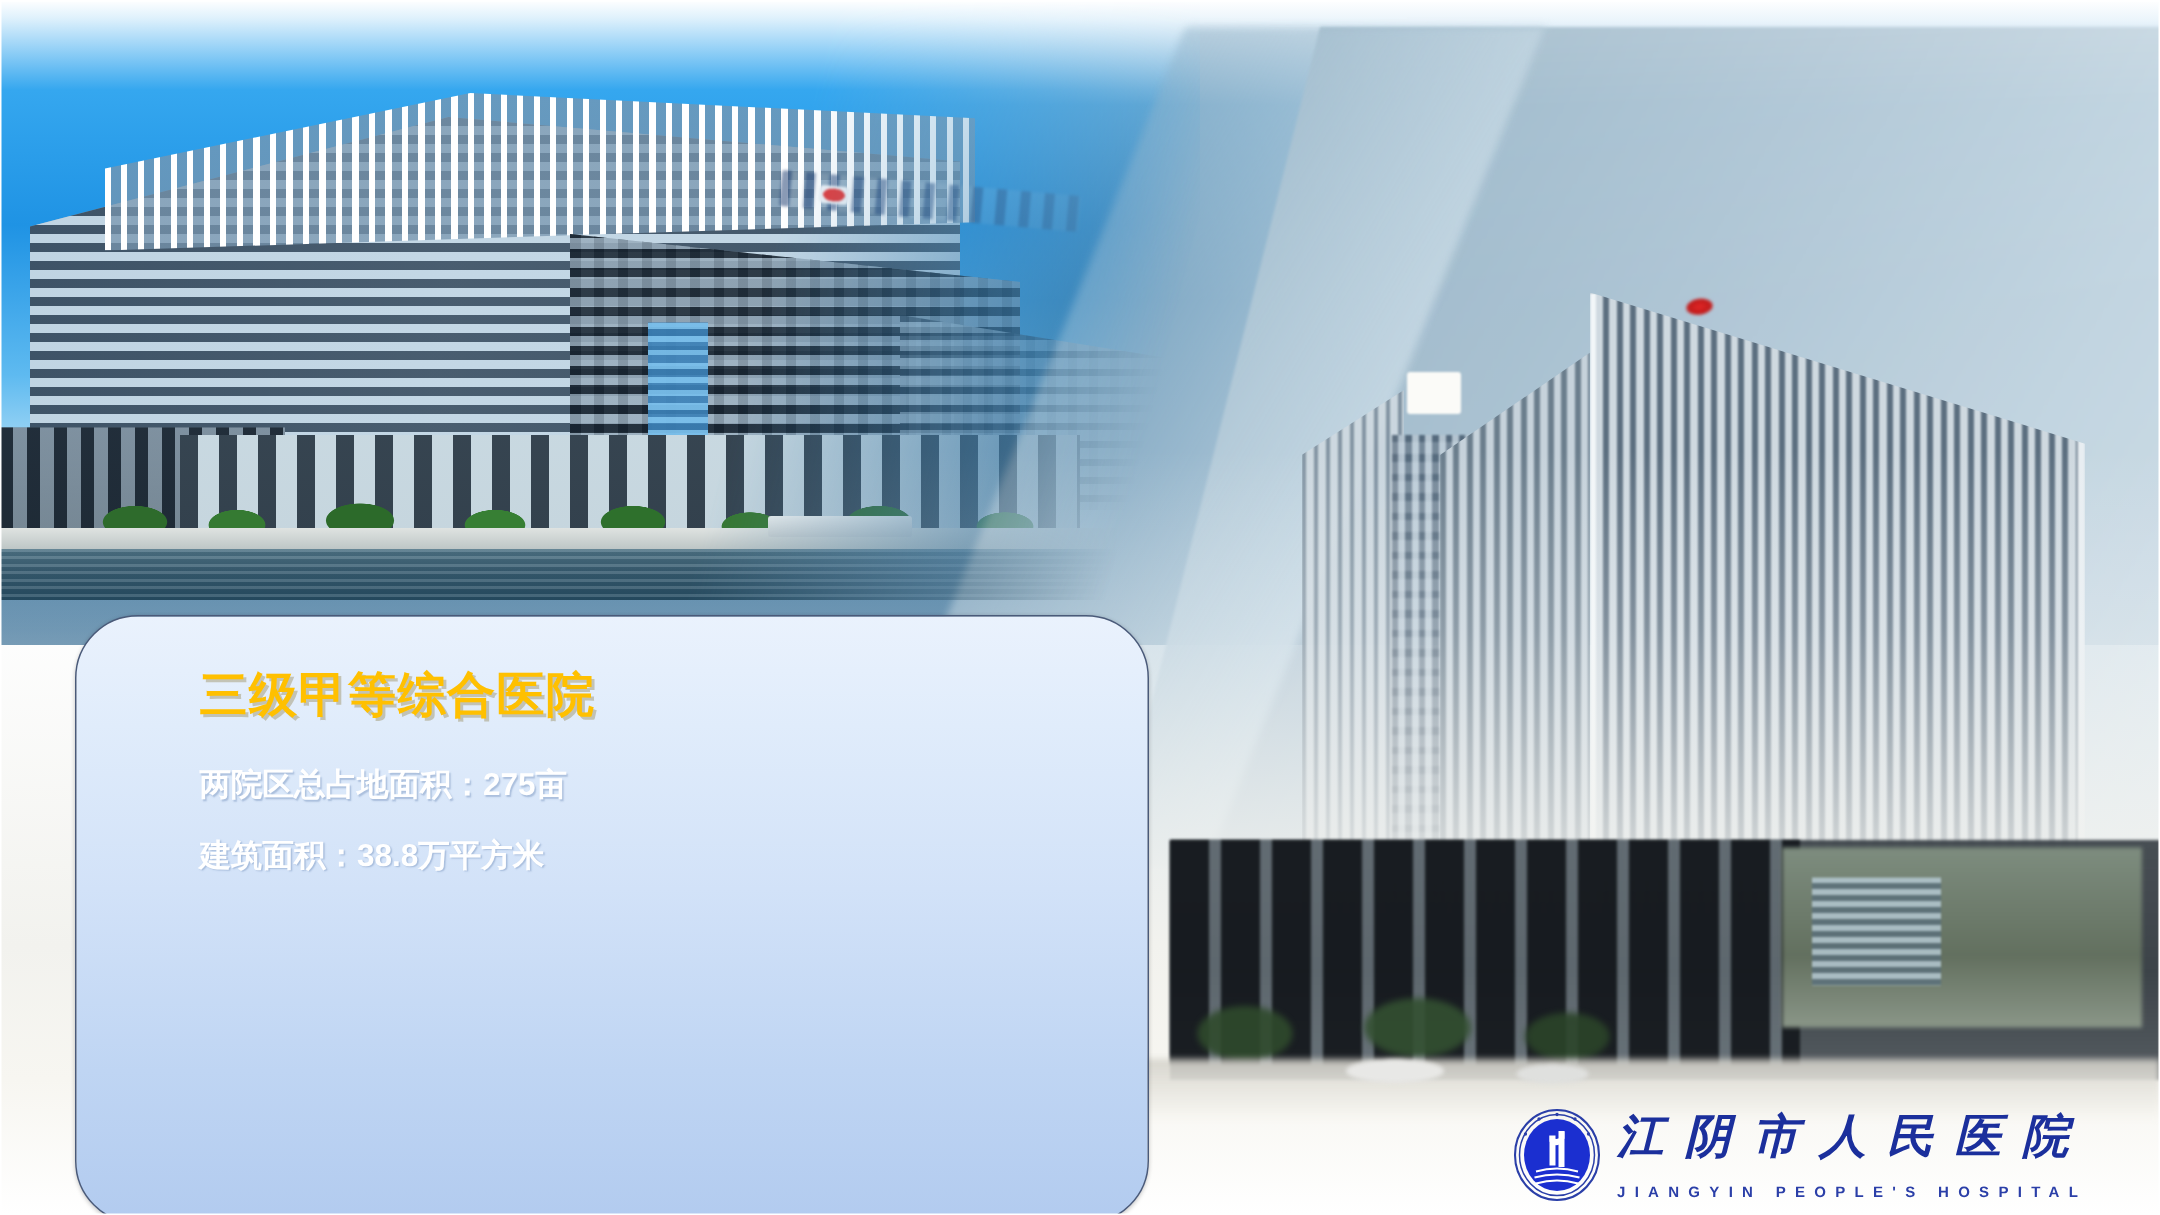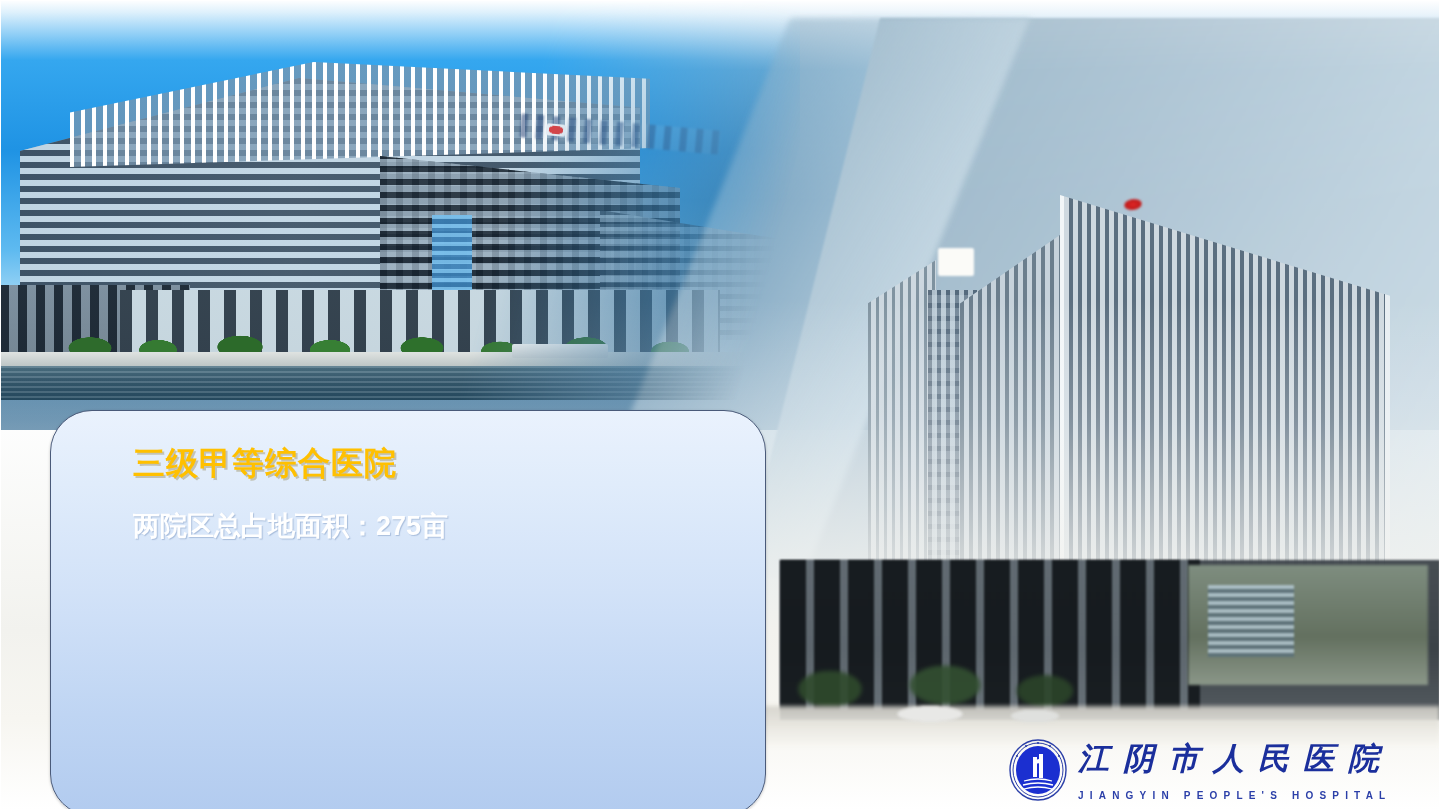--- a/index.html
+++ b/index.html
@@ -348,21 +348,21 @@
     font-size: 32px;
     font-weight: bold;
     color: #FFC000;
     letter-spacing: 1px;
     text-shadow: 2px 2px 0 rgba(120,95,20,.30);
     margin: 0 0 6px 0;
     line-height: 1.5;
     white-space: nowrap;
   }
   .card-line {
-    font-size: 27px;
+    font-size: 21px;
     font-weight: bold;
     color: #ffffff;
     line-height: 1.0;
     margin: 26px 0 0 0;
     text-shadow: 1px 1px 1px rgba(110,140,185,.45);
     white-space: nowrap;
   }
 
   
   .logo {
@@ -447,20 +447,21 @@
     <div class="ip-trees"></div>
     <div class="ip-promenade"></div>
     <div class="ip-bus"></div>
     <div class="ip-water"></div>
   </div>
 
   <div class="card">
     <div class="card-inner">
       <div class="card-title">三级甲等综合医院</div>
       <div class="card-line">两院区总占地面积：275亩</div>
+      <div class="card-line">建筑面积：38.8万平方米</div>
     </div>
   </div>
 
   <div class="logo">
     <span class="logo-mark">
       <svg width="60" height="62" viewBox="0 0 60 62" aria-hidden="true">
         <ellipse cx="30" cy="31" rx="28" ry="30" fill="none" stroke="#2b3fa8" stroke-width="1.4"></ellipse>
         <ellipse cx="30" cy="31" rx="25" ry="27" fill="none" stroke="#2b3fa8" stroke-width="1"></ellipse>
         <ellipse cx="30" cy="31" rx="22" ry="24" fill="#1b2fd0"></ellipse>
         <g fill="#ffffff">

